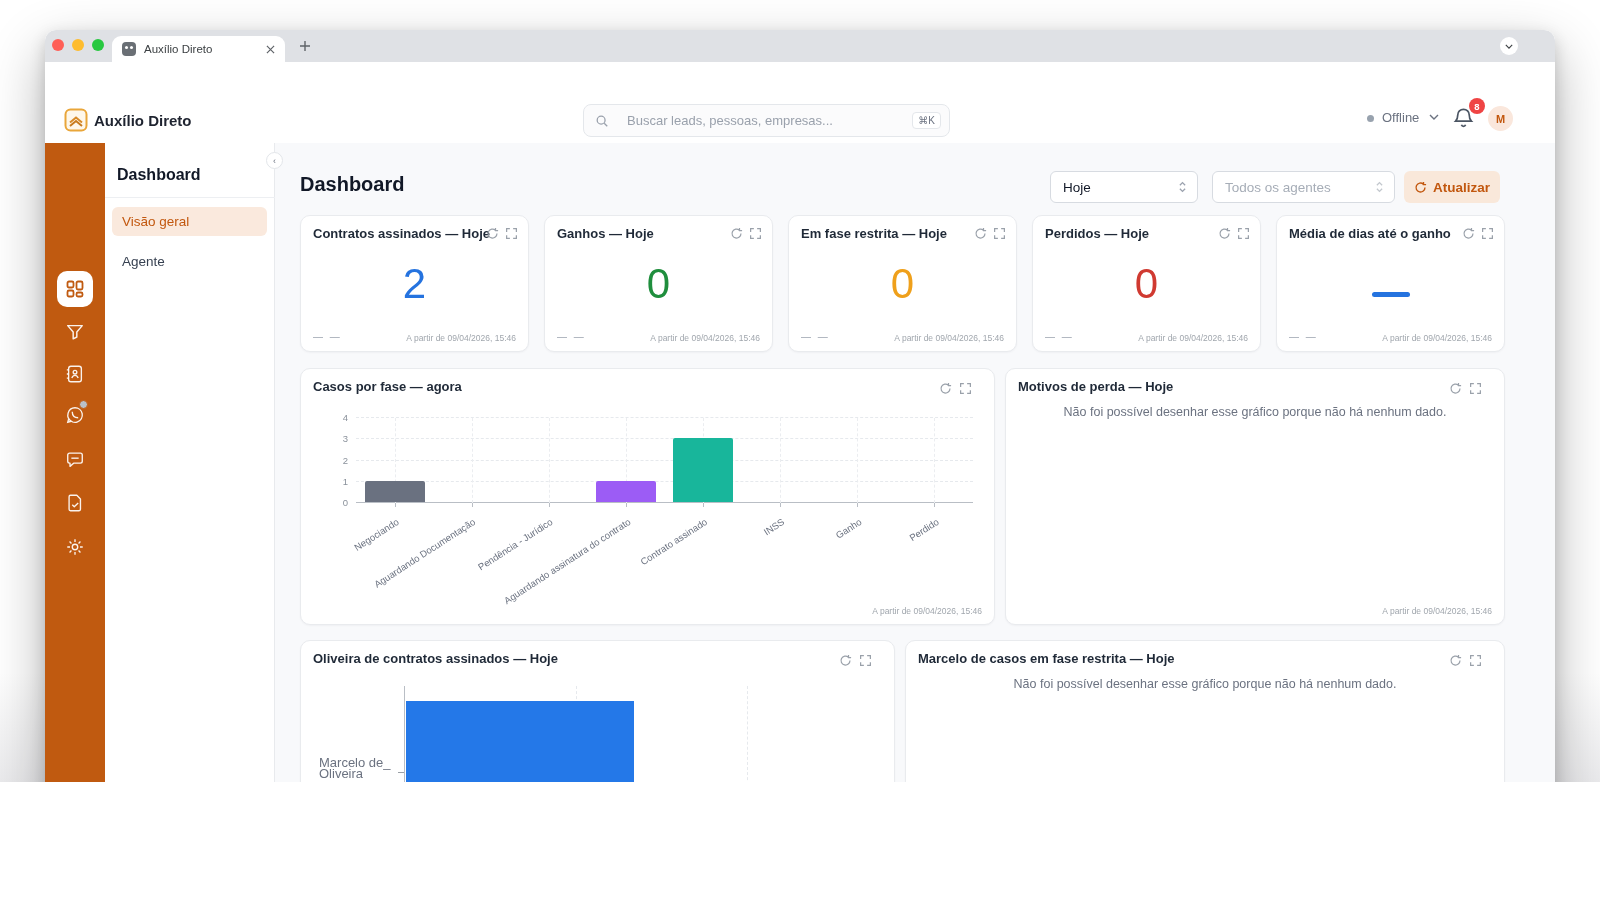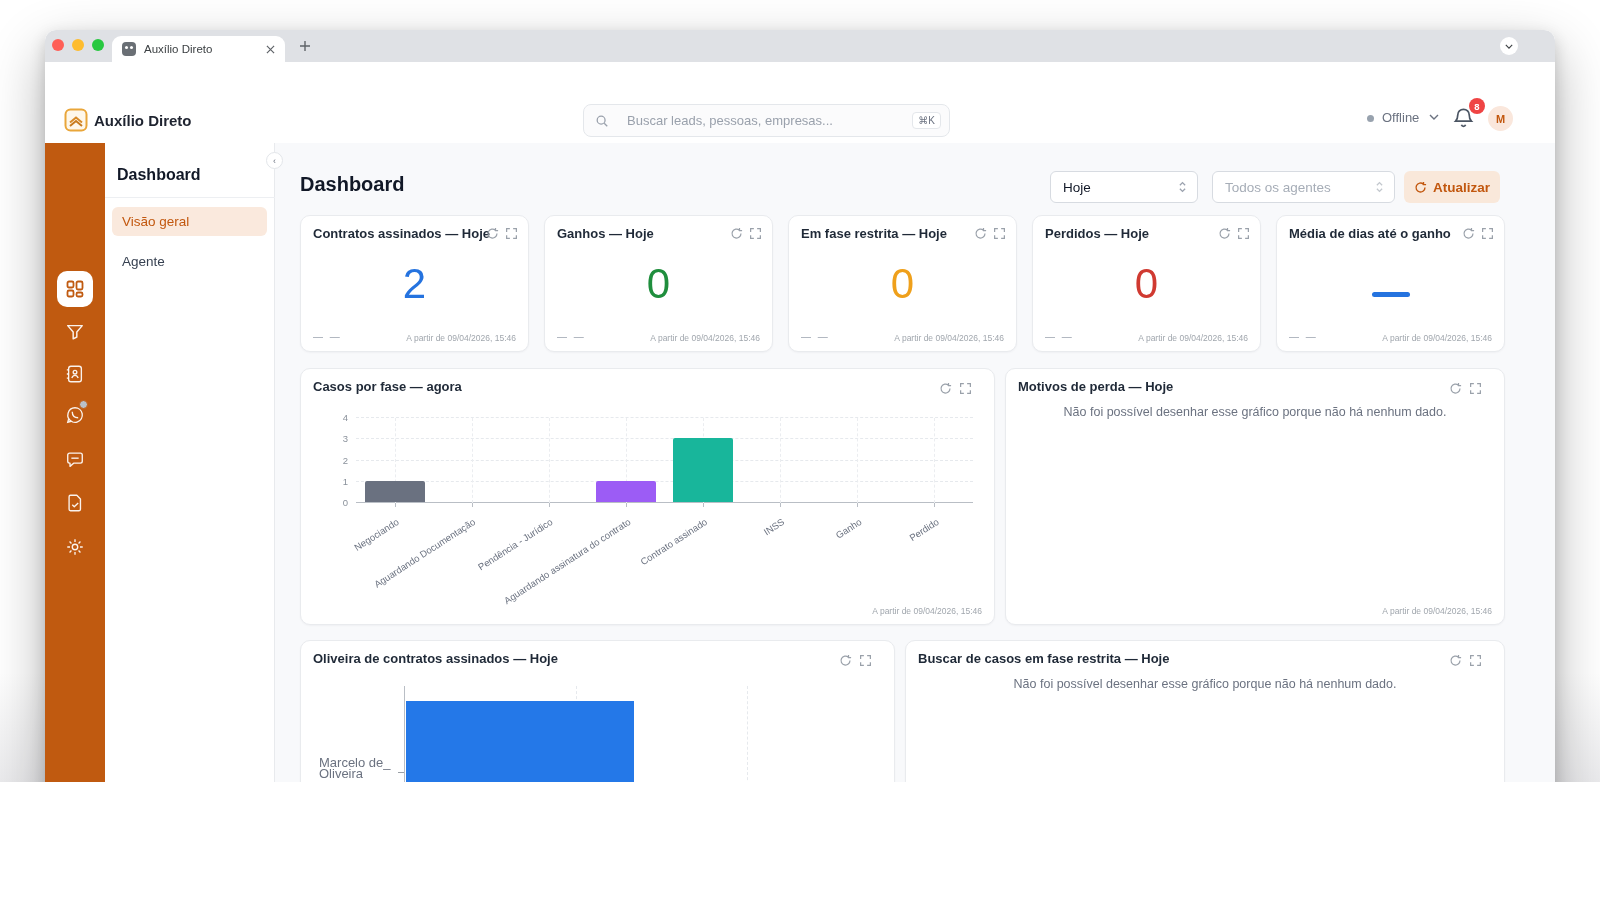--- a/index.html
+++ b/index.html
@@ -397,21 +397,21 @@
       <div class="rtick"></div>
       <div class="rplot" id="ranking-plot">
             <div class="rgrid" style="left: 171px;"></div>
             <div class="rgrid" style="left: 342px;"></div>
             <div class="rgrid" style="left: 489px;"></div>
             <div class="rbar" style="width: 228px; background: rgb(36, 120, 232);"></div>
           </div>
     </div>
 
     <div class="card" style="left:630px;top:497px;width:600px;height:290px">
-      <div class="ptitle">Buscar de casos em fase restrita — Hoje</div>
+      <div class="ptitle">Marcelo de casos em fase restrita — Hoje</div>
       <svg class="pico" style="right:42px;top:13px" viewBox="0 0 16 16" fill="none" stroke="#9AA1AA" stroke-width="1.5">
             <path d="M13.5 8A5.5 5.5 0 1 1 11.6 3.9"></path>
             <path d="M11.7 1.3v3.2h3.2"></path>
           </svg>
       <svg class="pico" style="right:22px;top:13px" viewBox="0 0 16 16" fill="none" stroke="#9AA1AA" stroke-width="1.5">
             <path d="M6 2H2v4M10 2h4v4M2 10v4h4M14 10v4h-4"></path>
           </svg>
       <div class="nodata">Não foi possível desenhar esse gráfico porque não há nenhum dado.</div>
     </div>
   </div>

